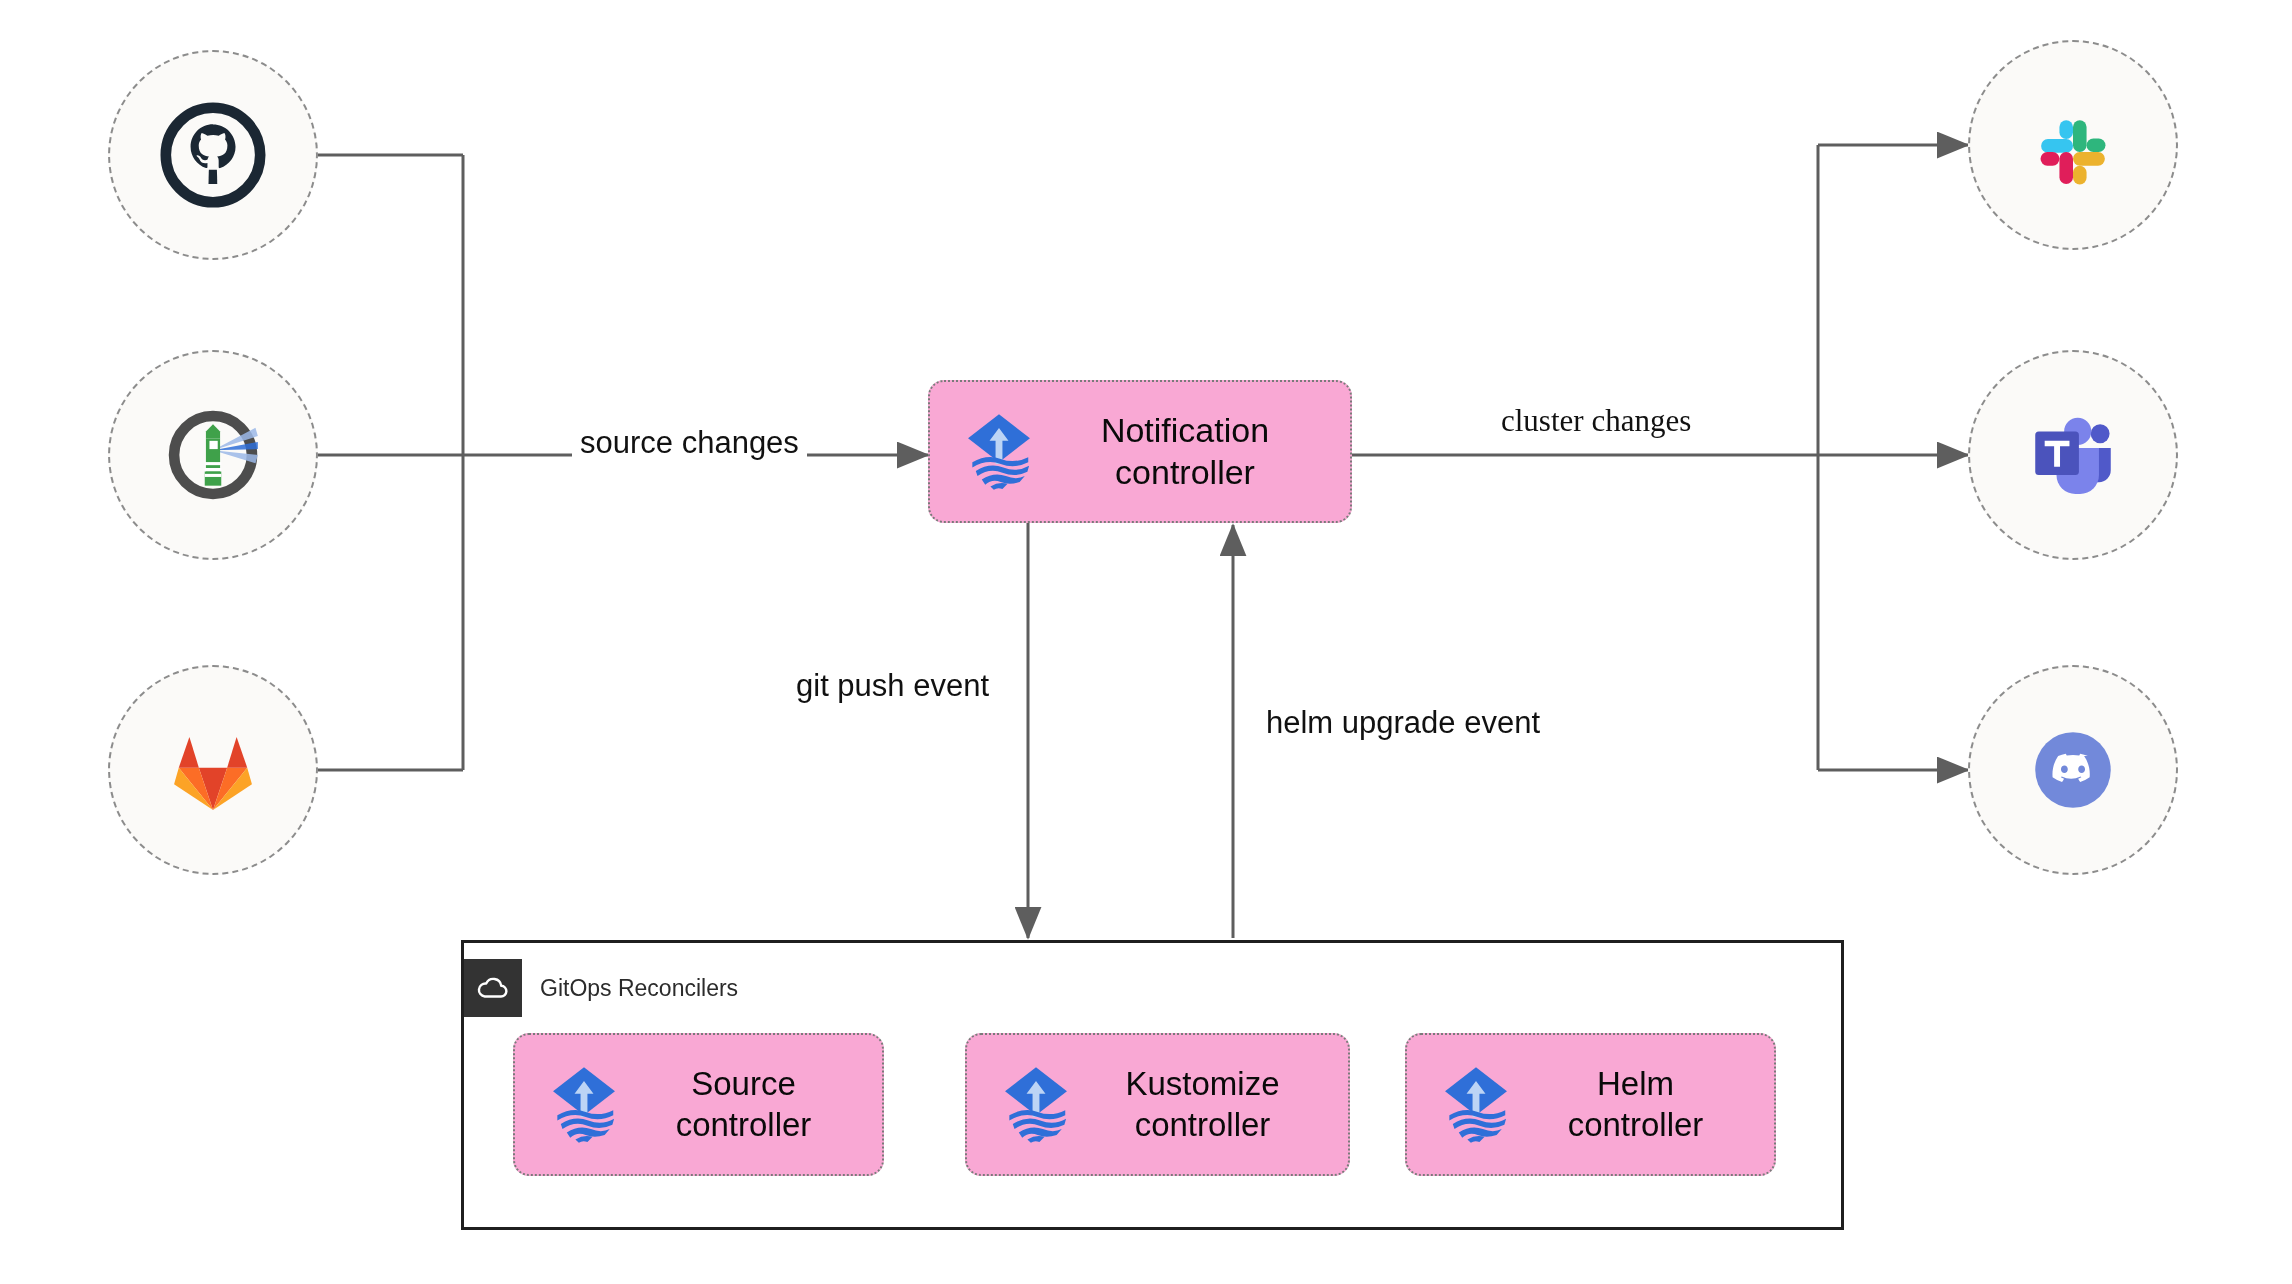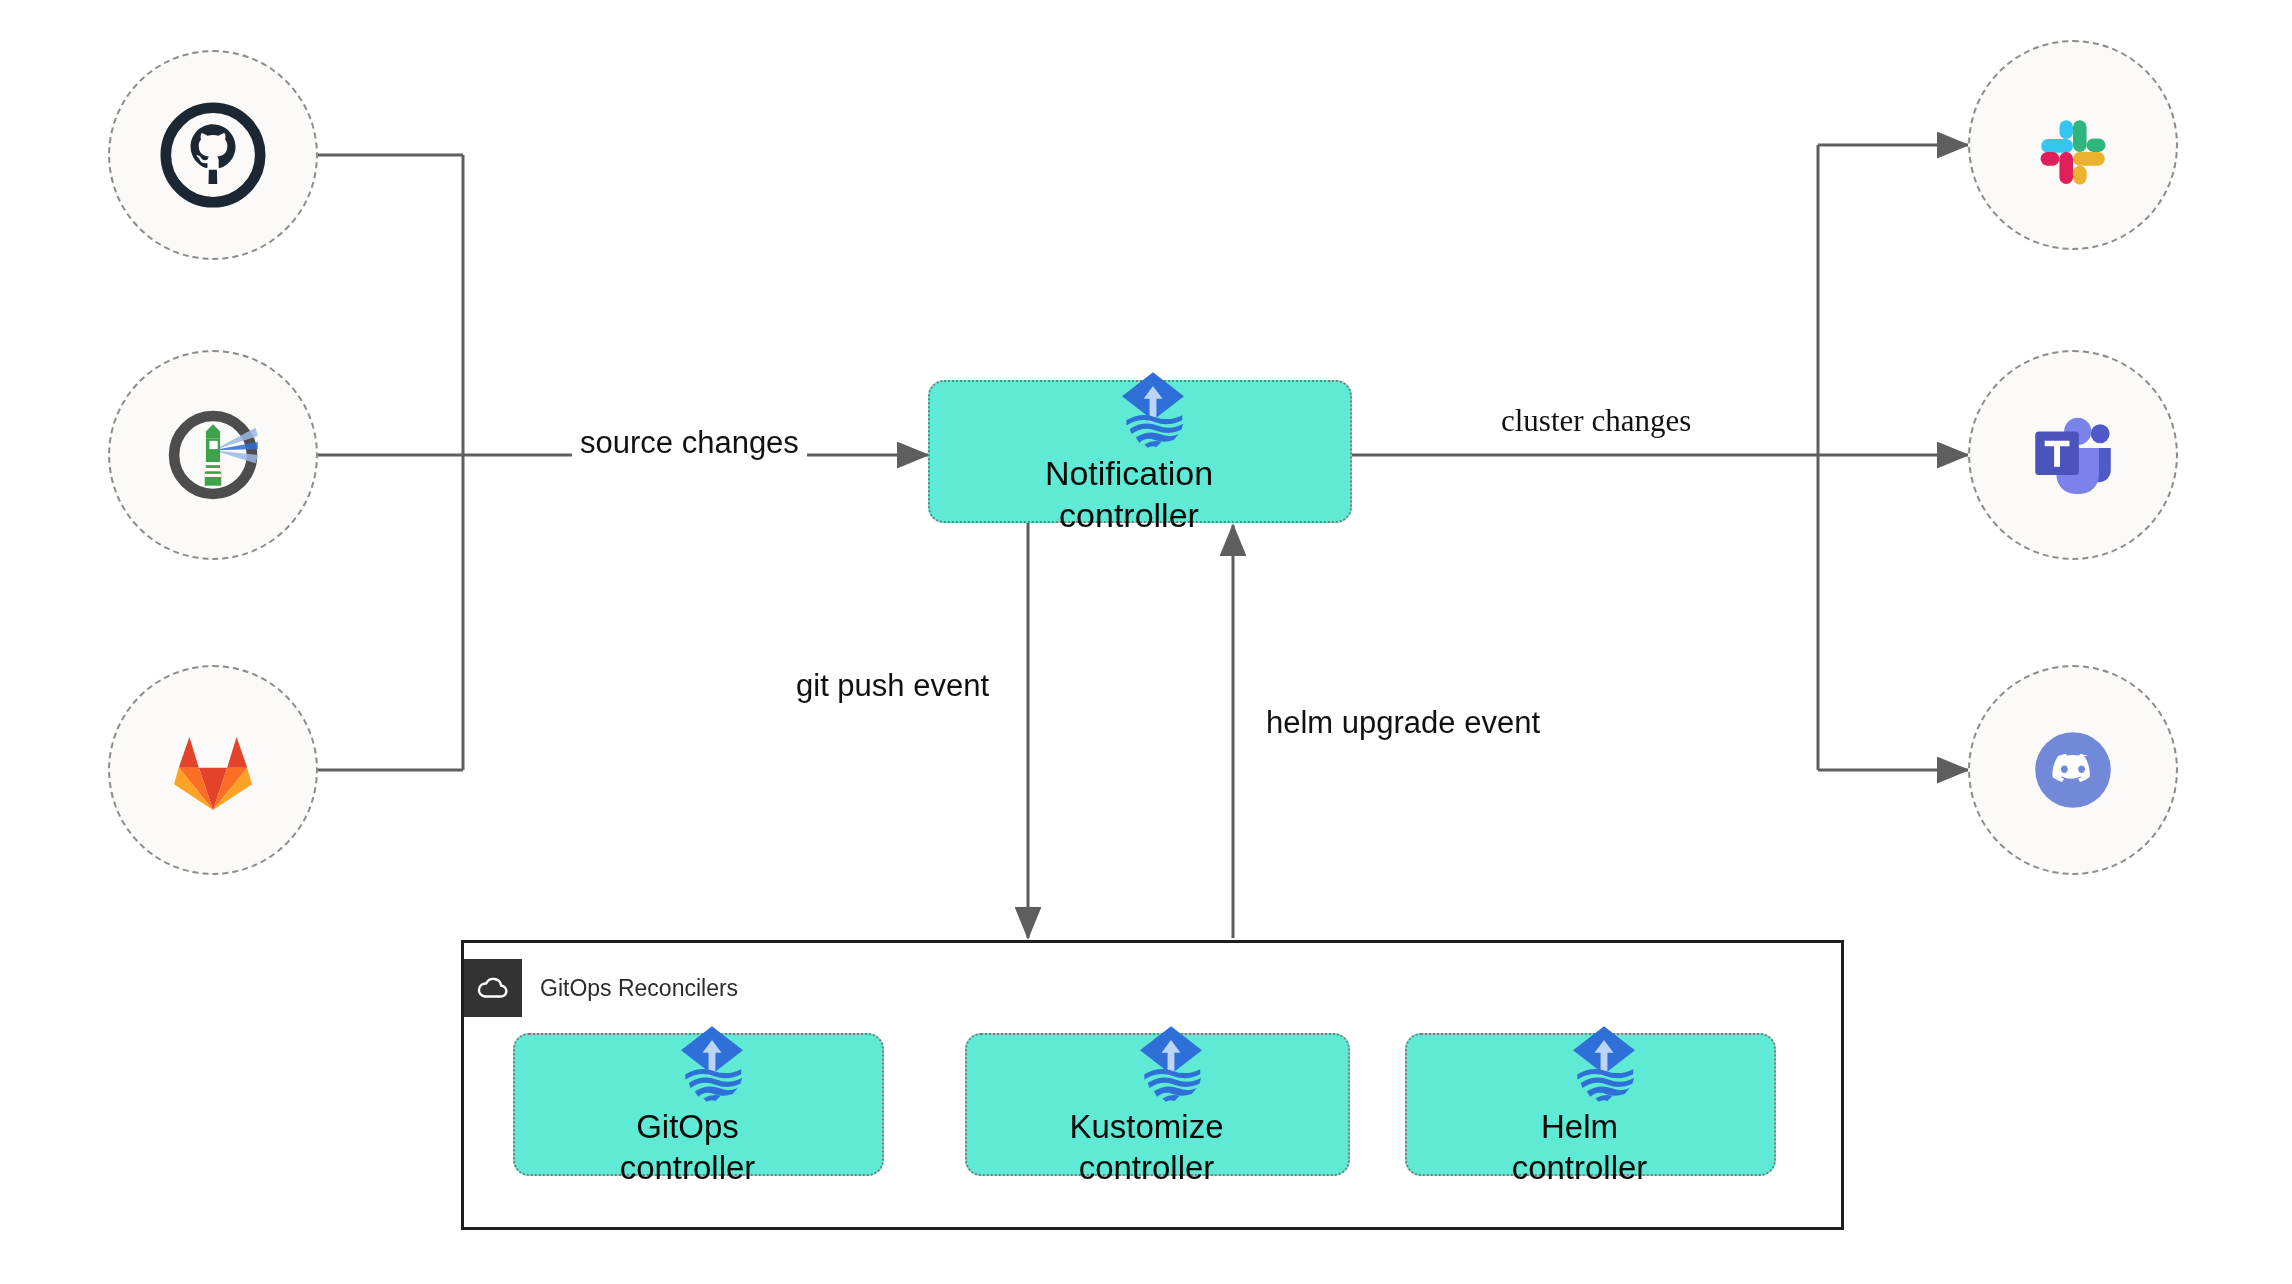--- a/index.html
+++ b/index.html
@@ -42,28 +42,27 @@
   }
   .circle-node .glyph {
     width: 118px;
     height: 118px;
     display: block;
   }
 
   
   .ctrl-box {
     position: absolute;
-    background: #5eead4;
+    background: #f9a8d4;
     border: 2px dotted #7a7a7a;
     border-radius: 16px;
     box-sizing: border-box;
     display: flex;
     align-items: center;
     justify-content: center;
-    flex-direction: column;
   }
   .ctrl-box .flux-logo {
     width: 86px;
     height: 86px;
     flex: 0 0 auto;
     margin-left: 26px;
   }
   .ctrl-box .ctrl-label {
     flex: 1 1 auto;
     text-align: center;
@@ -262,21 +261,21 @@
     <svg class="flux-logo" viewBox="0 0 100 100">
       <path fill="#2f6fd8" d="M50 6 L86 34 L50 62 L14 34 Z"></path>
       <path fill="#bcd4f5" d="M50 22 L61 37 L54 37 L54 64 L46 64 L46 37 L39 37 Z"></path>
       <g fill="#2f6fd8">
         <path d="M19 62 Q36 52 52 58 Q68 64 84 56 L84 62 Q68 70 52 64 Q36 58 19 68 Z"></path>
         <path d="M23 72 Q39 62 55 68 Q71 74 85 66 L83 73 Q69 80 54 74 Q39 68 25 78 Z"></path>
         <path d="M30 82 Q44 73 58 78 Q70 83 80 78 L74 85 Q62 89 52 85 Q42 81 34 88 Z"></path>
         <path d="M40 90 Q50 84 60 87 L54 93 Q48 91 44 94 Z"></path>
       </g>
     </svg>
-    <div class="ctrl-label">GitOps
+    <div class="ctrl-label">Source
 controller</div>
   </div>
 
   <div class="ctrl-box" id="kustomize-controller" style="left:965px; top:1033px; width:385px; height:143px;">
     <svg class="flux-logo" viewBox="0 0 100 100">
       <path fill="#2f6fd8" d="M50 6 L86 34 L50 62 L14 34 Z"></path>
       <path fill="#bcd4f5" d="M50 22 L61 37 L54 37 L54 64 L46 64 L46 37 L39 37 Z"></path>
       <g fill="#2f6fd8">
         <path d="M19 62 Q36 52 52 58 Q68 64 84 56 L84 62 Q68 70 52 64 Q36 58 19 68 Z"></path>
         <path d="M23 72 Q39 62 55 68 Q71 74 85 66 L83 73 Q69 80 54 74 Q39 68 25 78 Z"></path>

